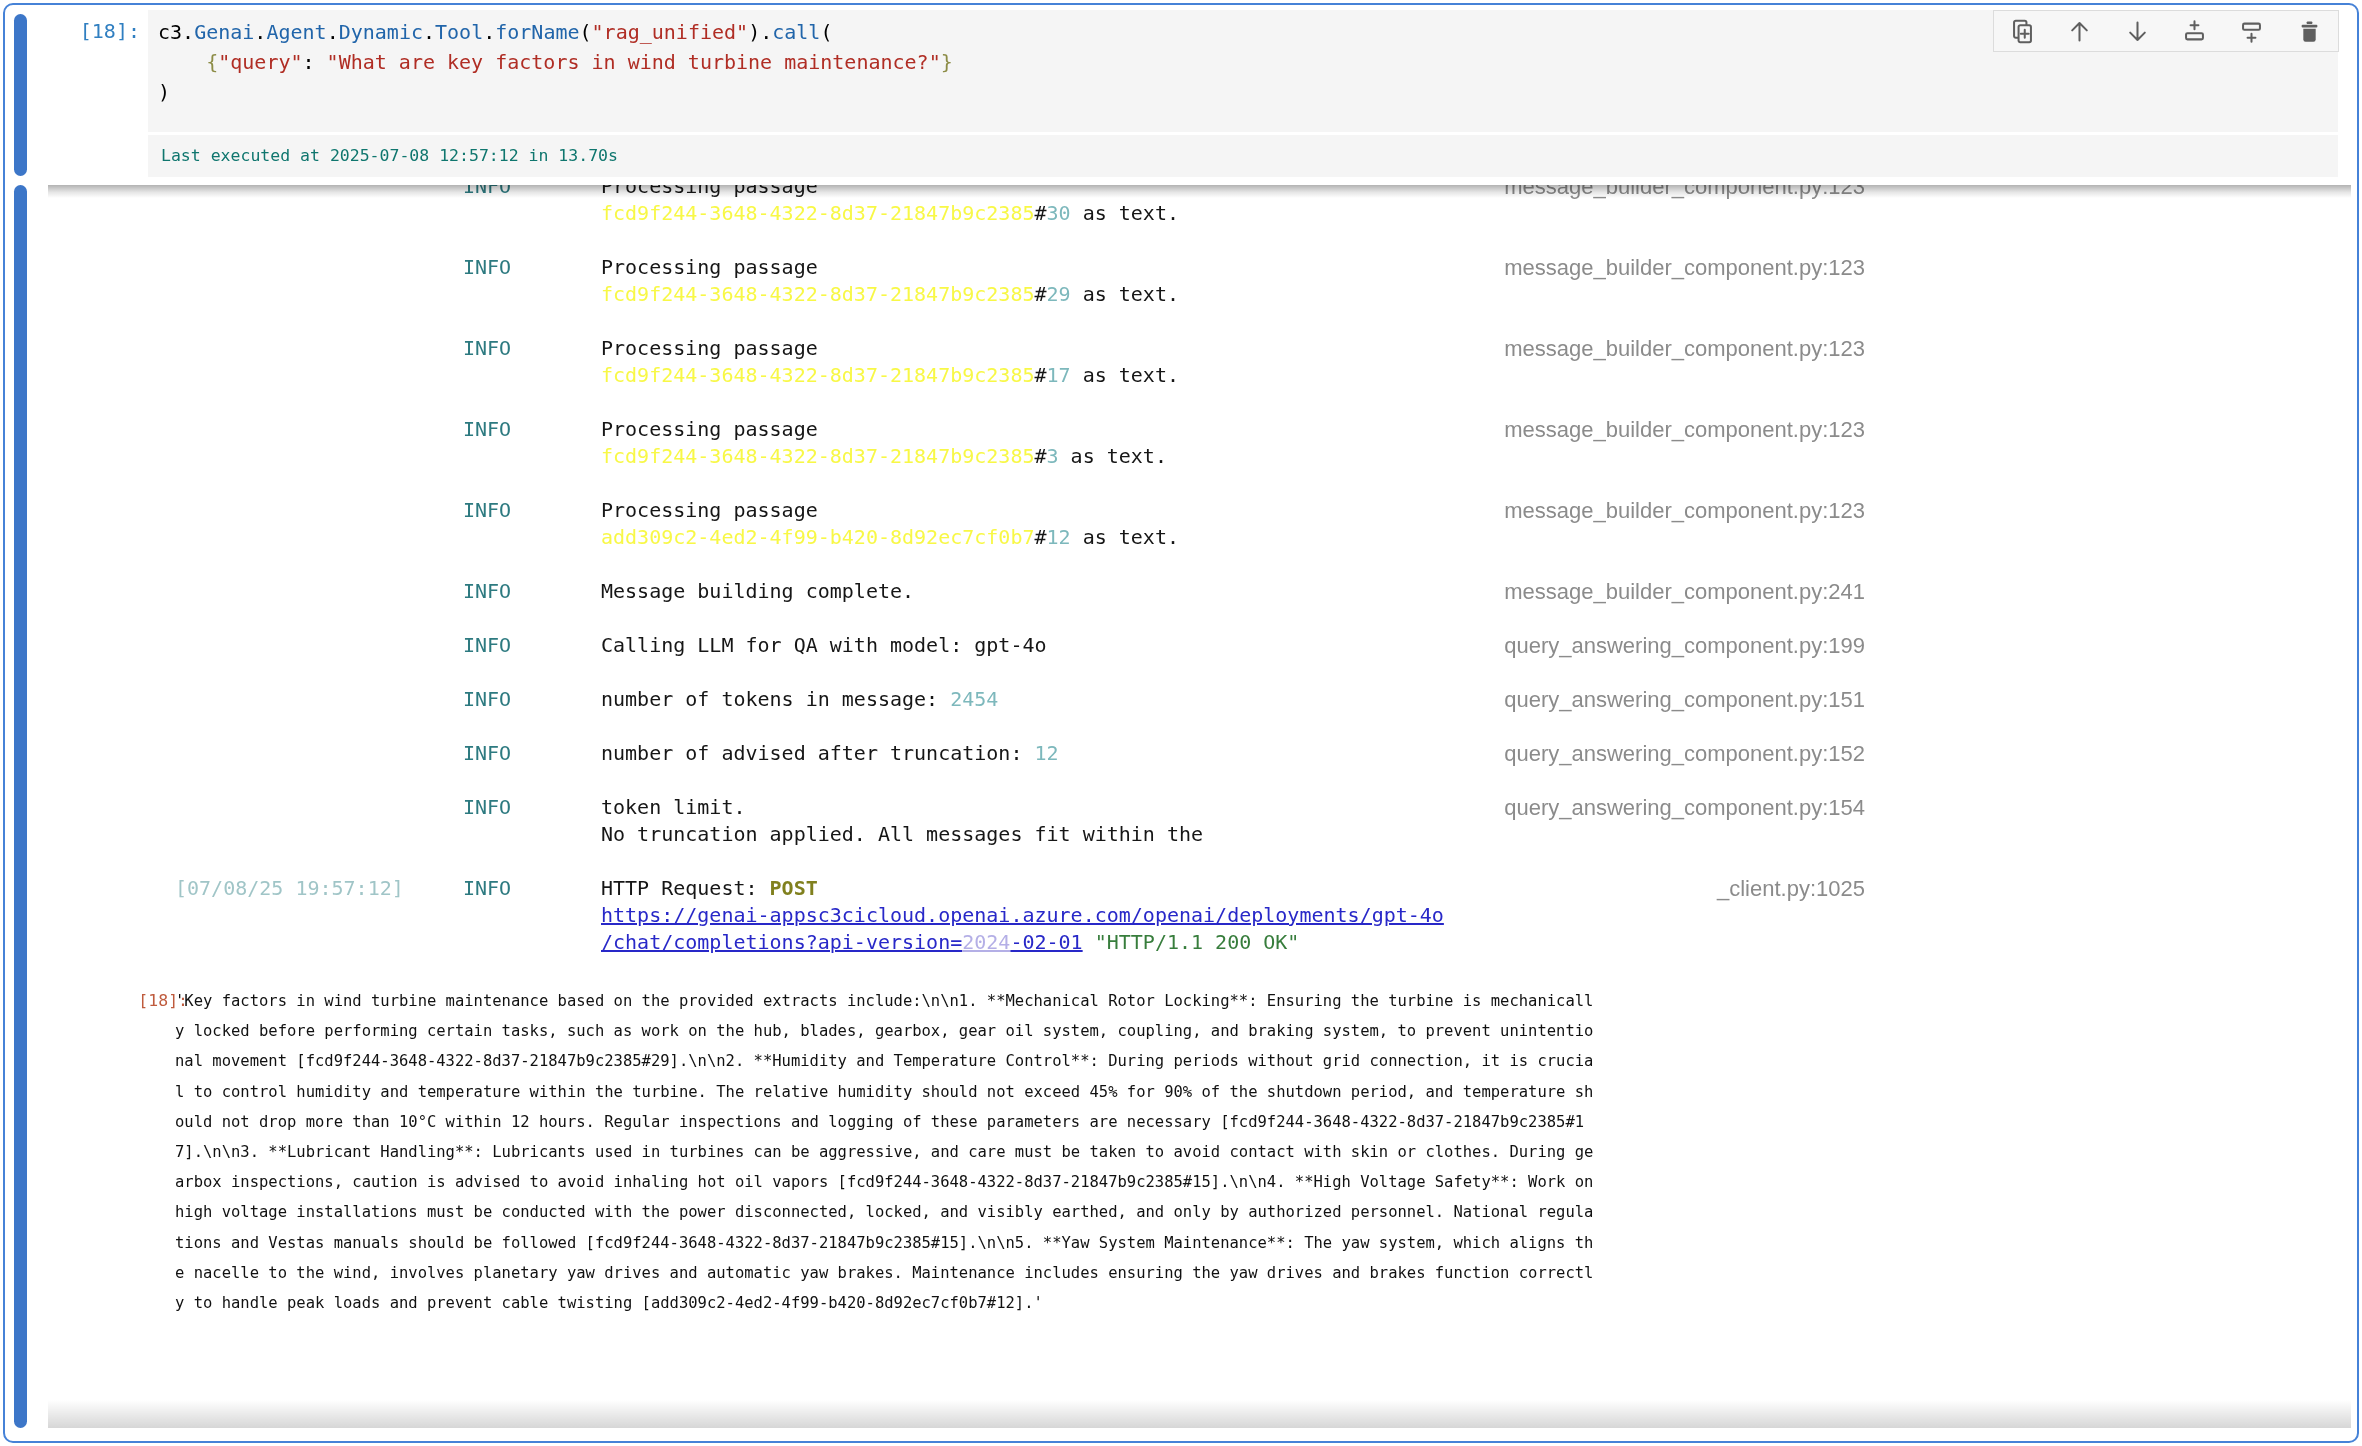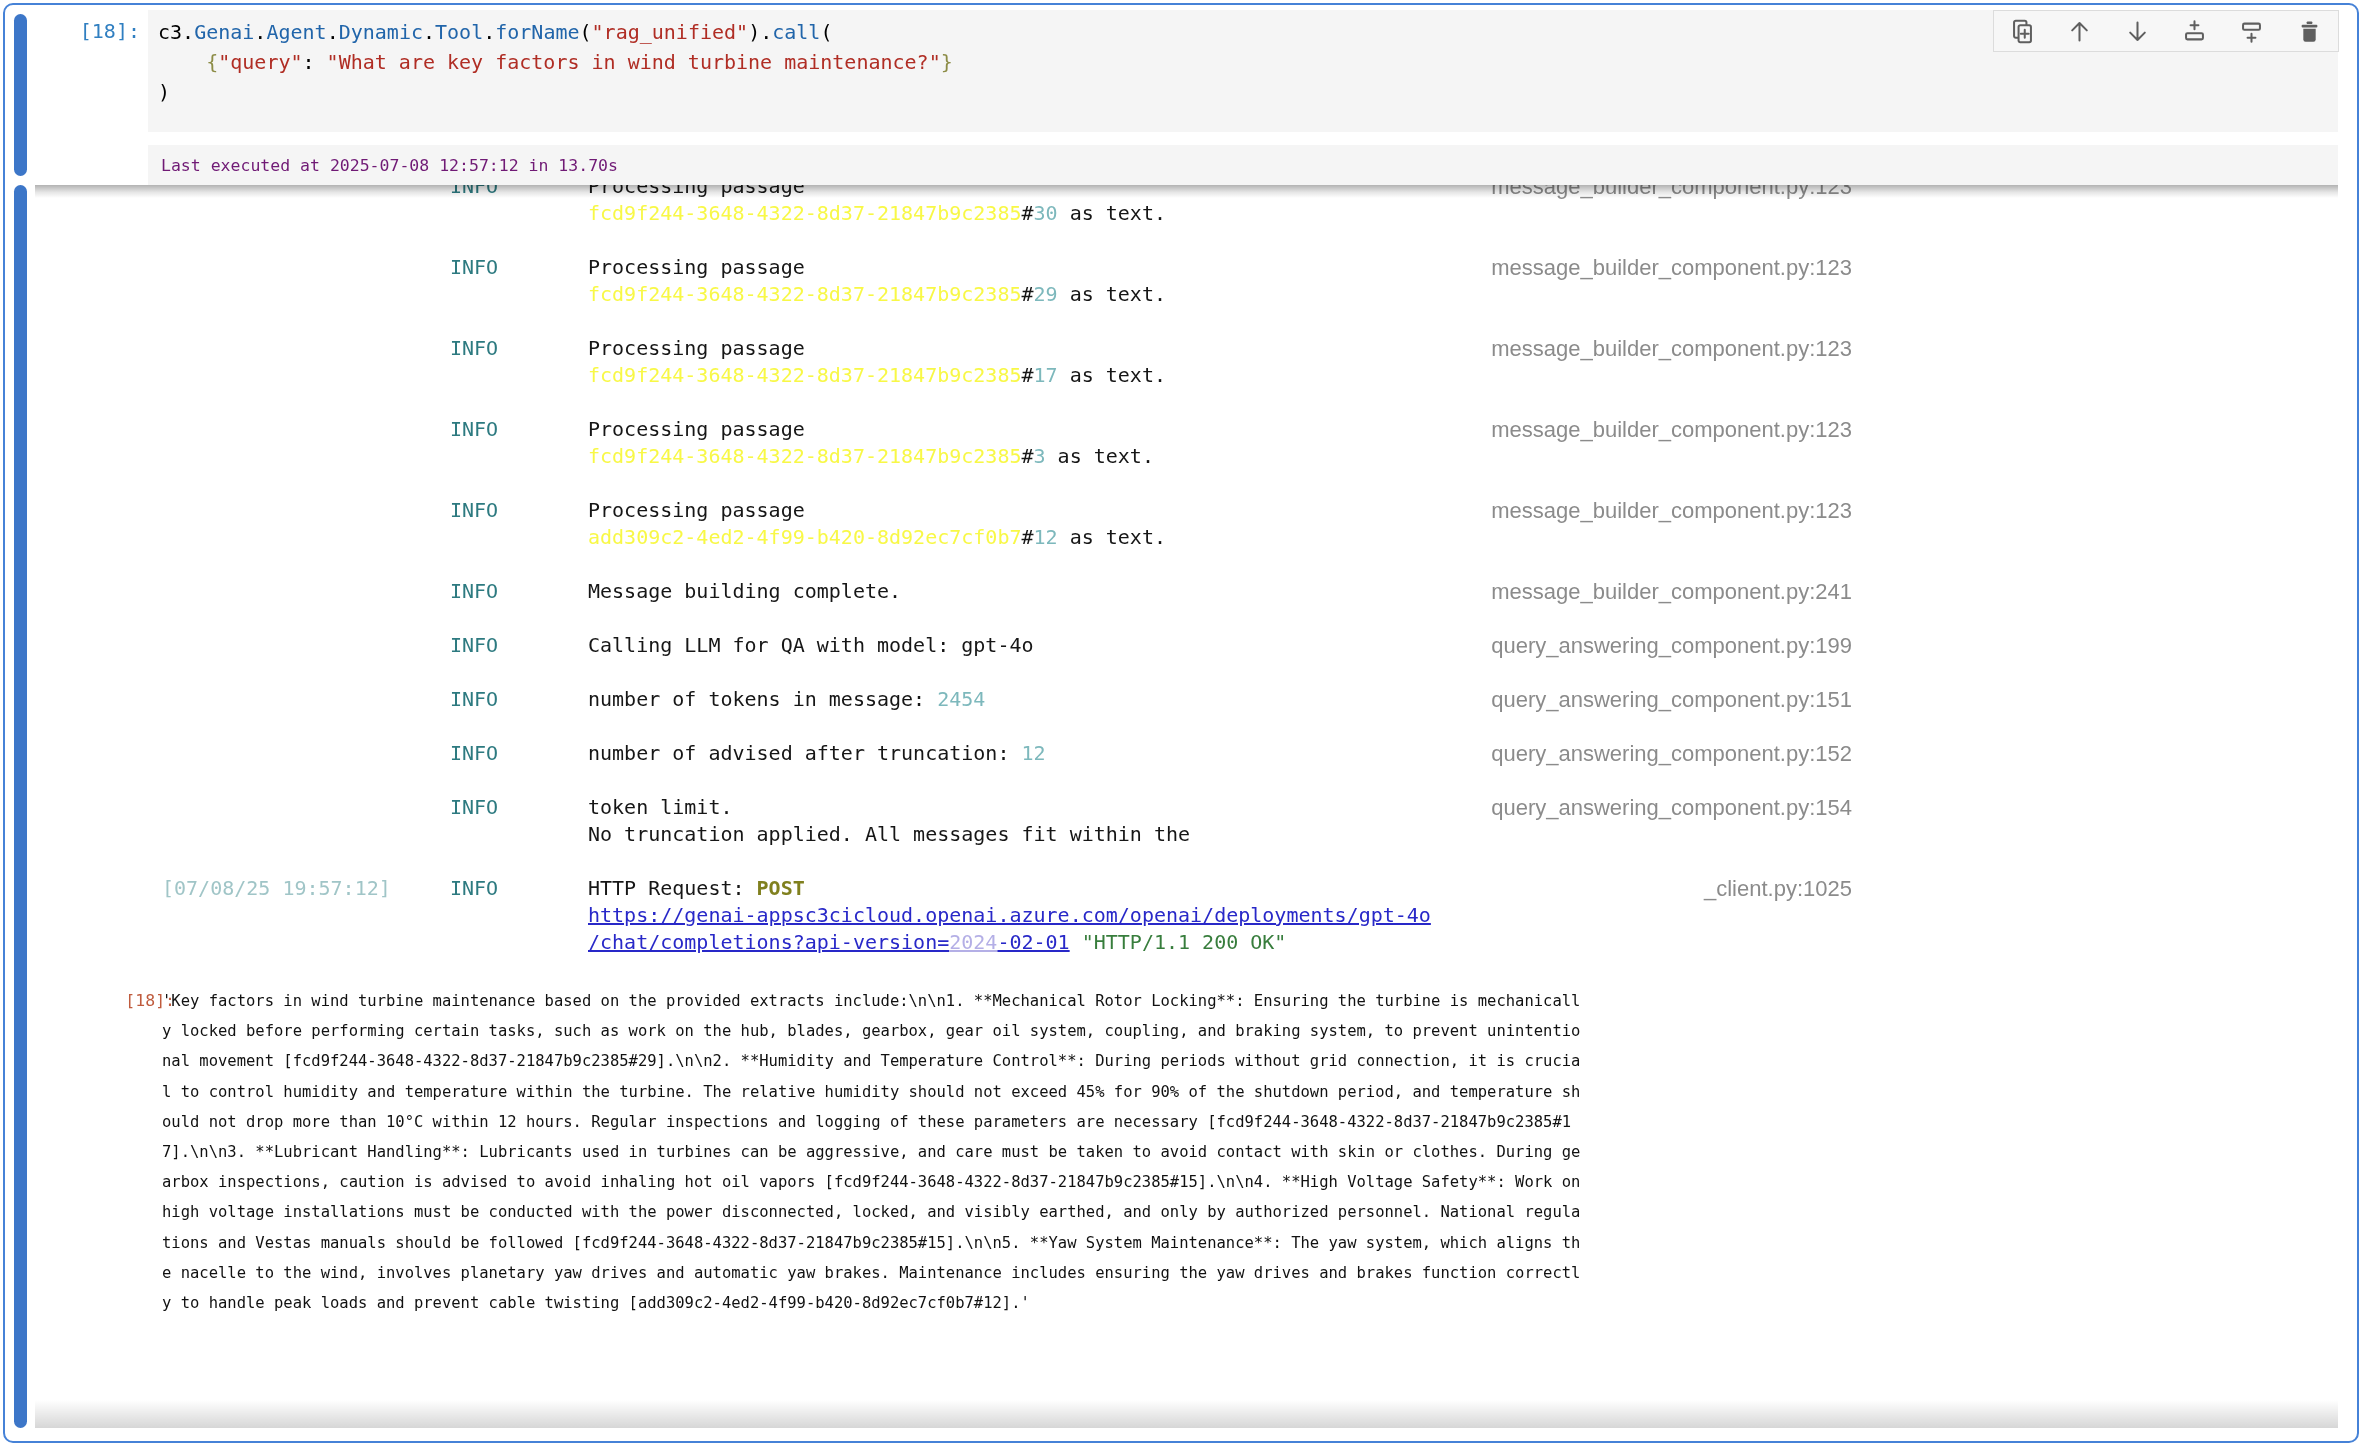--- a/index.html
+++ b/index.html
@@ -37,26 +37,26 @@
            display:flex;align-items:center;justify-content:space-around;
            box-sizing:border-box;}
   .tb-btn{width:34px;height:34px;border:none;background:transparent;padding:3px;
           display:flex;align-items:center;justify-content:center;cursor:pointer;}
   .tb-btn svg{width:27px;height:27px;stroke:var(--icon);fill:none;
               stroke-width:1.8;stroke-linecap:round;stroke-linejoin:round;}
   .tb-btn svg .fillpart{fill:var(--icon);stroke:none;}
   .tb-btn svg .occlude{fill:#f7f7f7;}
 
   
-  .exec-footer{position:absolute;left:143px;top:140px;width:2190px;height:42px;
+  .exec-footer{position:absolute;left:143px;top:130px;width:2190px;height:42px;
                background:var(--code_bg);font-size:16.5px;line-height:42px;
-               color:#701a75;padding-left:13px;box-sizing:border-box;white-space:pre;}
-
-  
-  .scrollbox{position:absolute;left:30px;top:180px;width:2303px;height:1243px;
+               color:#0f766e;padding-left:13px;box-sizing:border-box;white-space:pre;}
+
+  
+  .scrollbox{position:absolute;left:43px;top:180px;width:2303px;height:1243px;
              background:#fff;overflow:hidden;}
   .shadow-top{position:absolute;top:0;left:0;right:0;height:13px;z-index:5;
               background:linear-gradient(to bottom,rgba(0,0,0,0.30),rgba(0,0,0,0.10) 55%,rgba(0,0,0,0));}
   .shadow-bottom{position:absolute;bottom:0;left:0;right:0;height:28px;z-index:5;
               background:linear-gradient(to top,rgba(0,0,0,0.16),rgba(0,0,0,0));}
 
   
   .log{margin:-12px 0 0 127px;width:1690px;}
   .log-row{display:grid;grid-template-columns:288px 138px 850px 1fr;
            margin-bottom:27px;font-size:20px;line-height:27px;}

